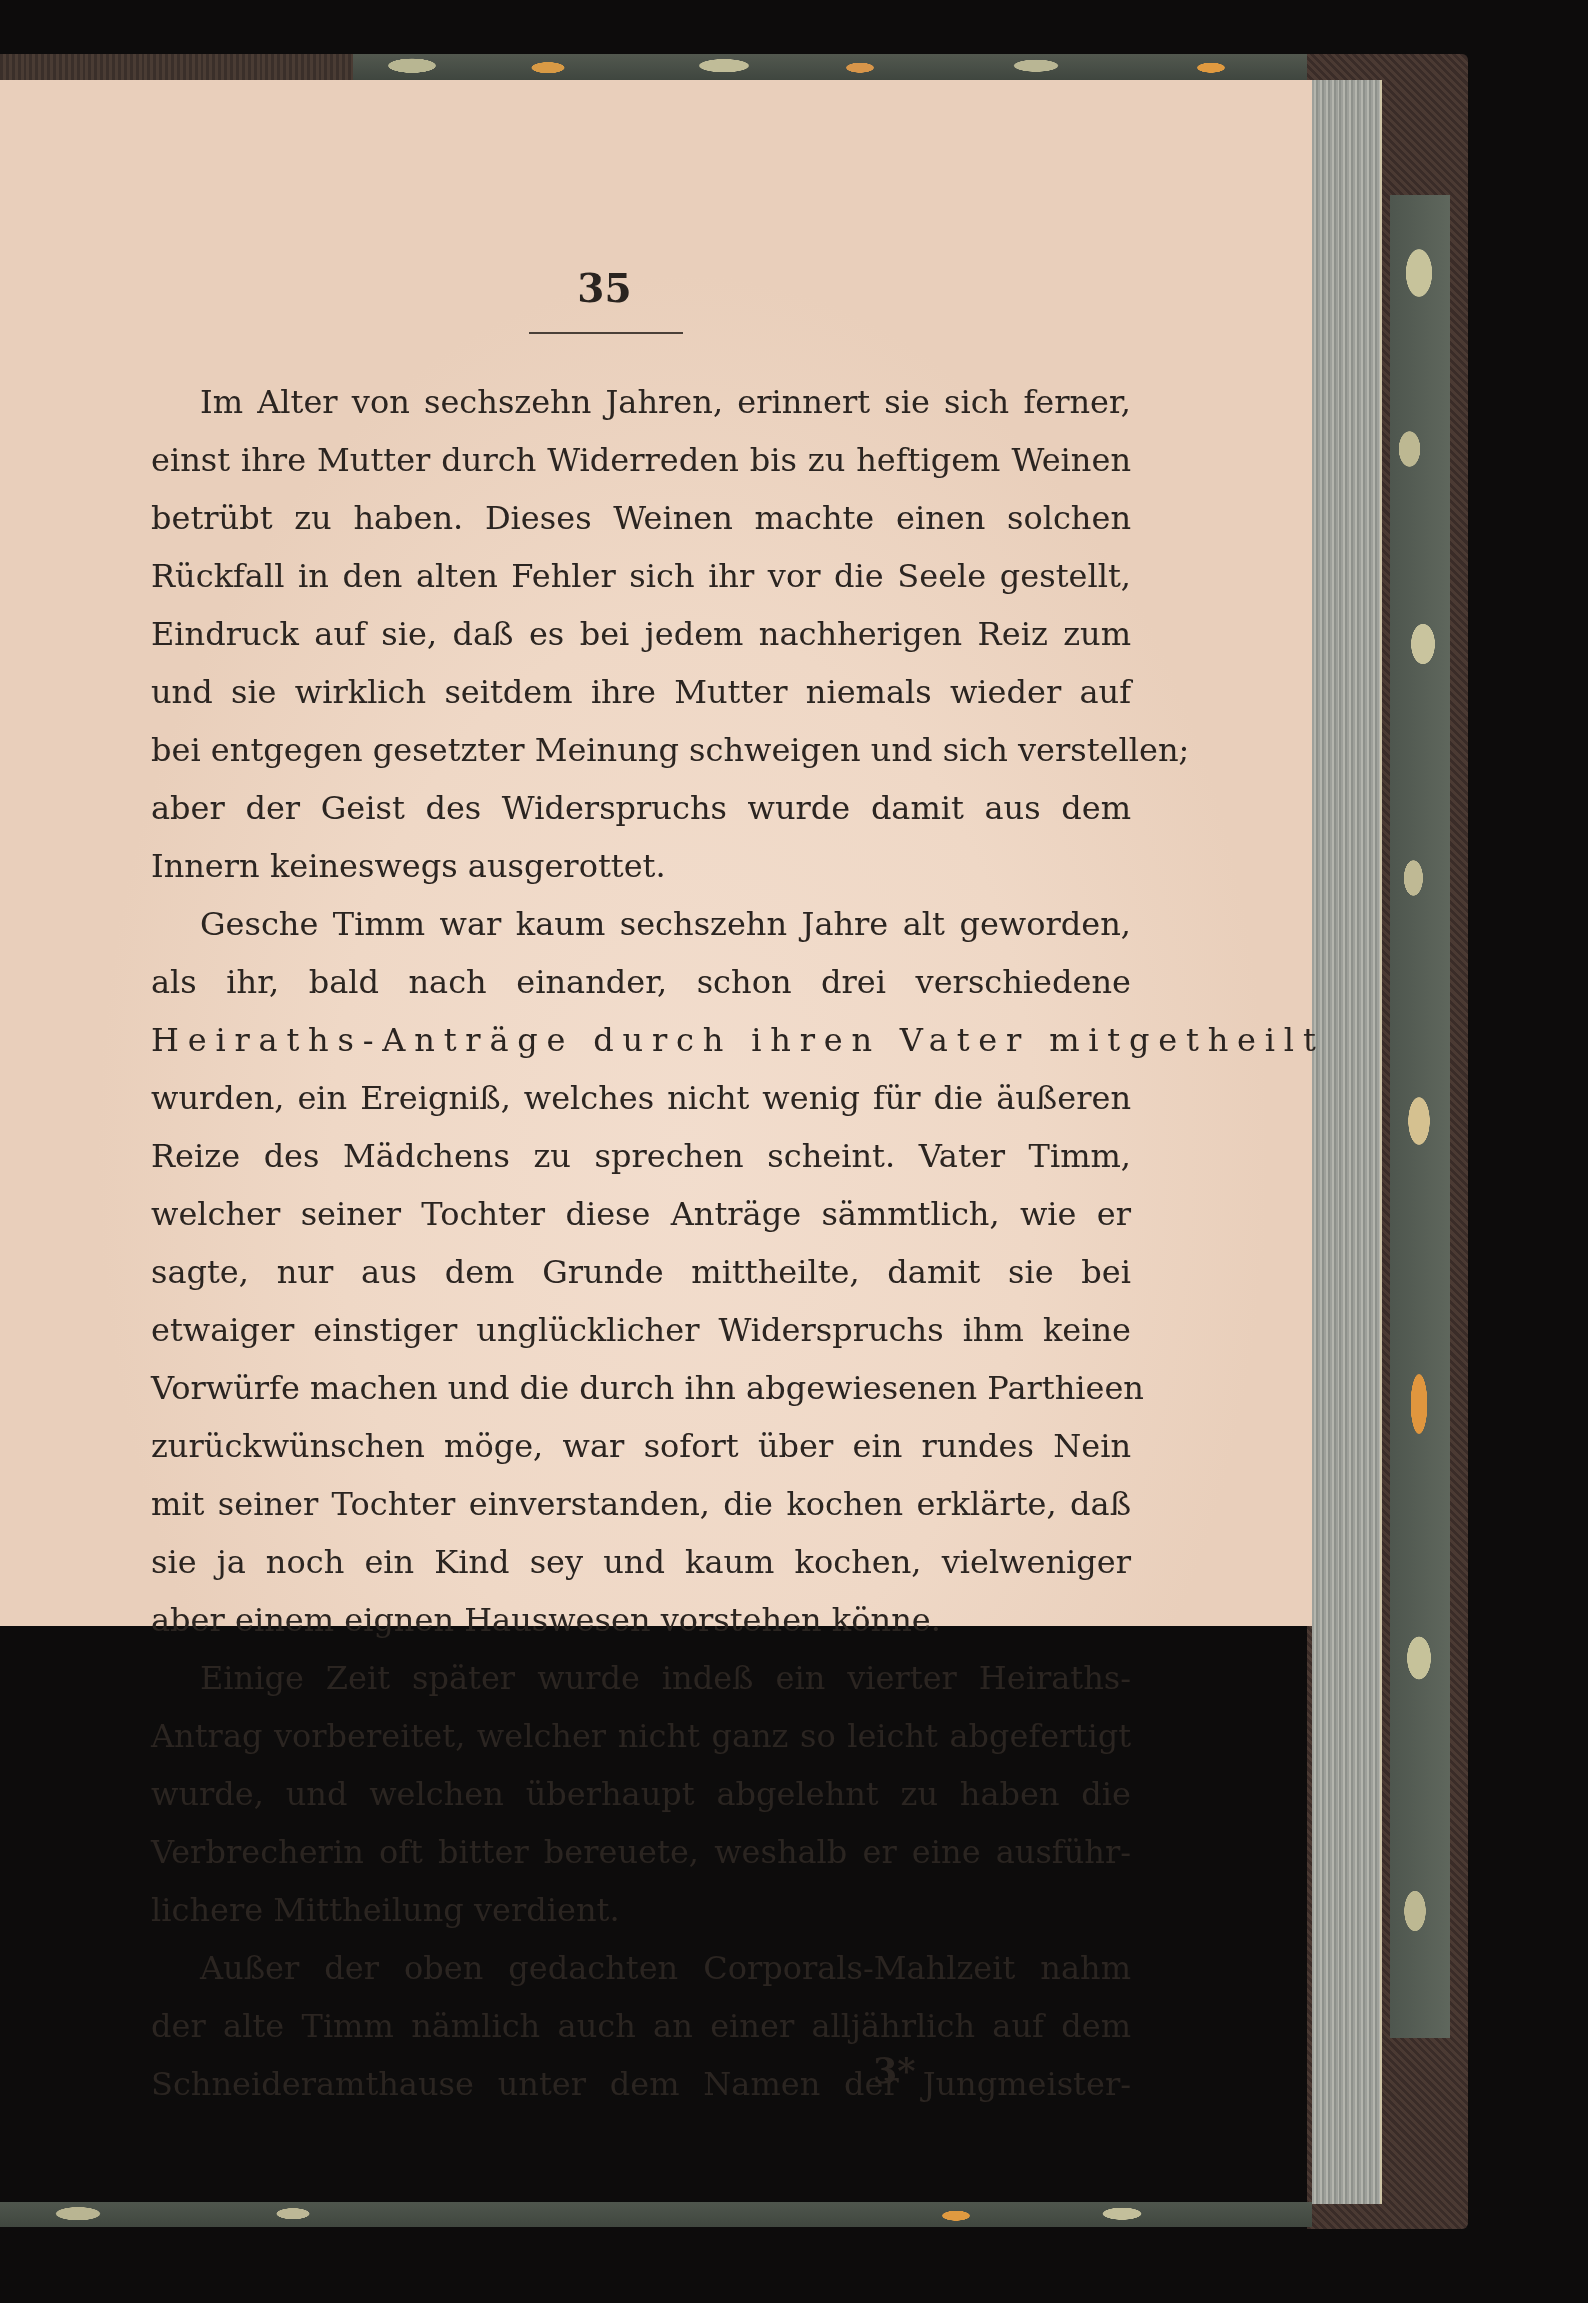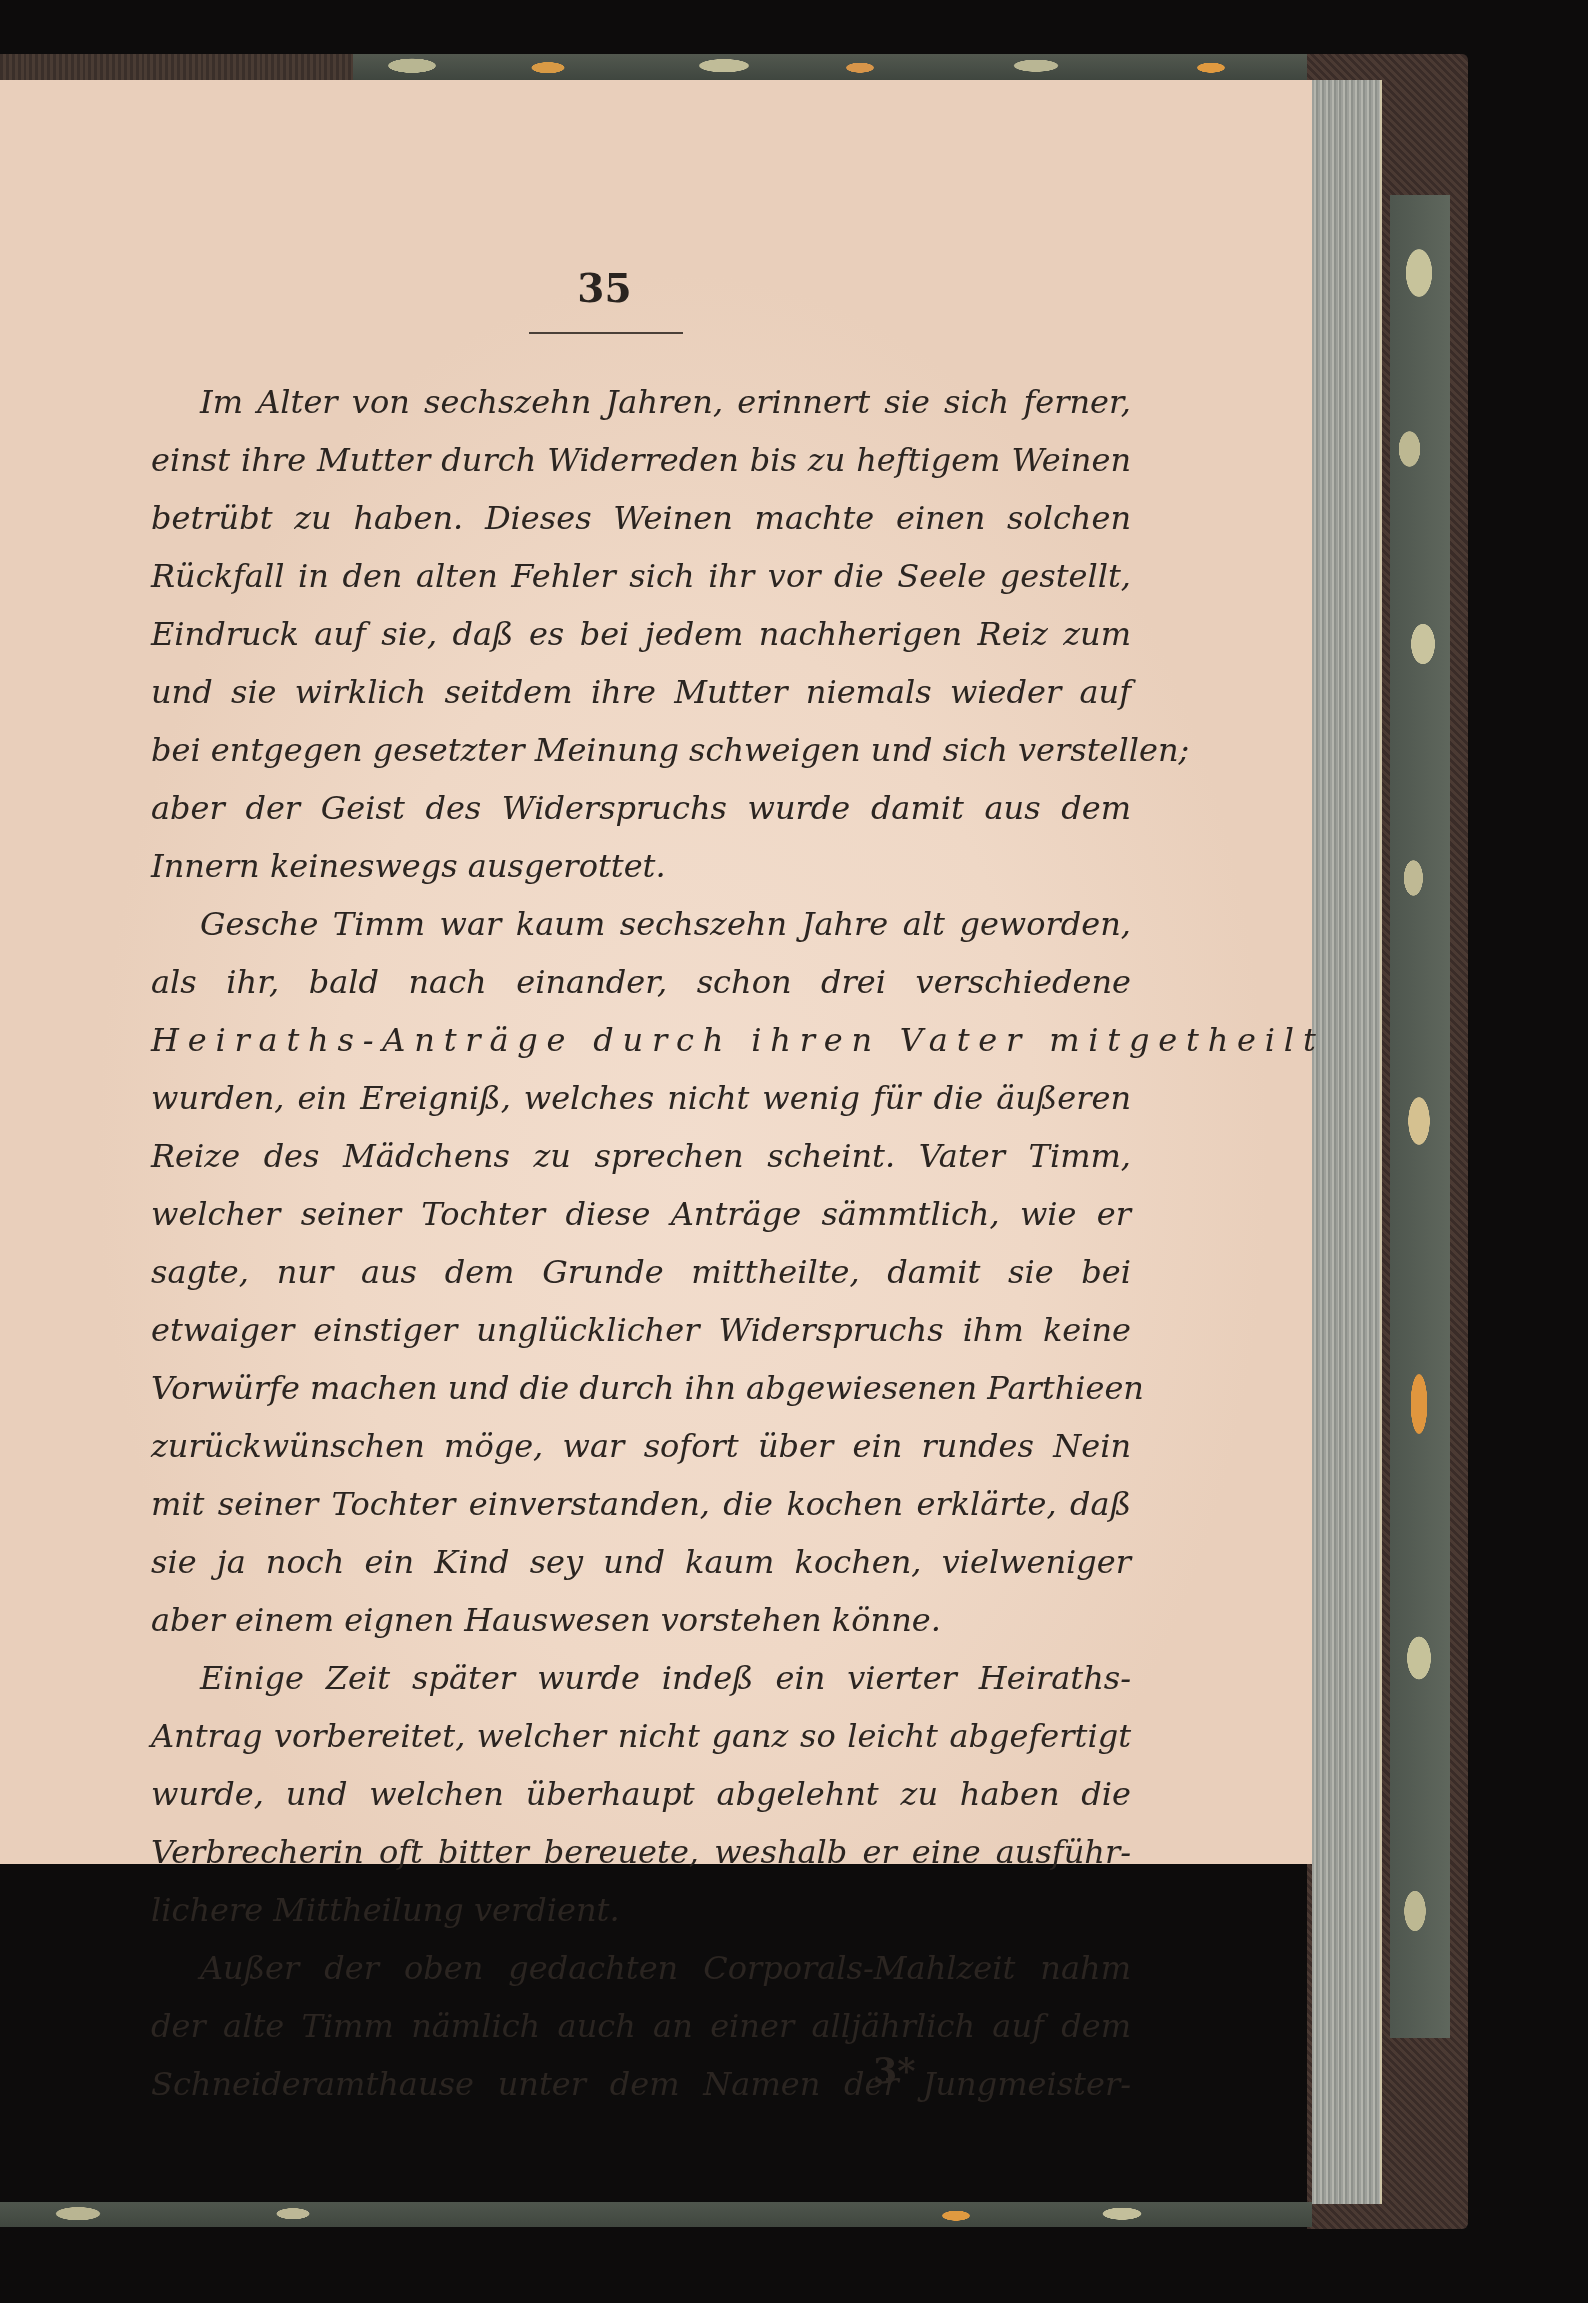--- a/index.html
+++ b/index.html
@@ -48,34 +48,34 @@
   .bottom-marble {
     position:absolute; left:0; top:2202px; width:1312px; height:25px;
     background:
       radial-gradient(ellipse 39px 11.7px at 78px 11.7px,#b9b592 55%,transparent 58%),
       radial-gradient(ellipse 29px 9.8px at 293px 11.7px,#bdb896 55%,transparent 58%),
       radial-gradient(ellipse 24.4px 8.8px at 956px 13.7px,#e09a40 55%,transparent 58%),
       radial-gradient(ellipse 34px 10.7px at 1122px 11.7px,#c3bf9b 55%,transparent 58%),
       linear-gradient(#4f564d,#40473f);
   }
   .page {
-    position:absolute; left:0; top:80px; width:1312px; height:1784px;
+    position:absolute; left:0; top:80px; width:1312px; height:1546px;
     background:
       radial-gradient(ellipse 585px 878px at 683px 1073px,#f2ddcd 0%,#efd8c6 60%,#e9cfbb 100%);
   }
   .folio {
     position:absolute; left:546px; top:185px; width:117px; text-align:center;
     font-family:"DejaVu Serif",serif; font-weight:bold; font-size:39px; color:#2a2420;
   }
   .rule {
     position:absolute; left:529px; top:252px; width:154px; height:2px; background:#4a4038;
   }
   .text {
     position:absolute; left:151px; top:293px; width:980px;
-    font-family:"DejaVu Serif",serif; font-size:32px; color:#2b2521;font-style:italic;
+    font-family:"DejaVu Serif",serif; font-size:32px; color:#2b2521;
   }
   .line {
     height:58px; line-height:58px; white-space:nowrap;
     text-align:justify; text-align-last:justify;
   }
   .line.indent { padding-left:49px; }
   .line.last { text-align-last:left; }
   .spaced { letter-spacing:8.8px; }
   .signature {
     position:absolute; left:873px; top:1970px;

